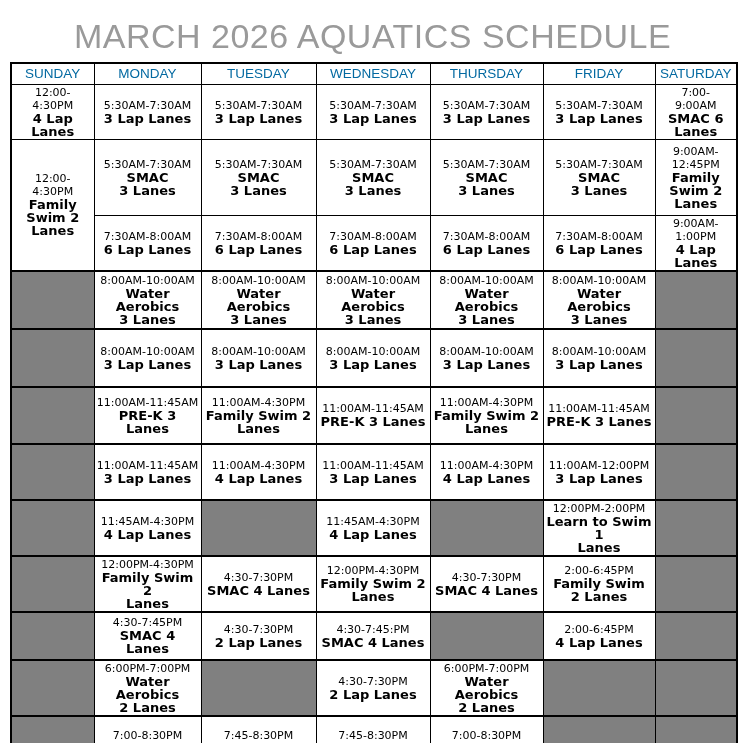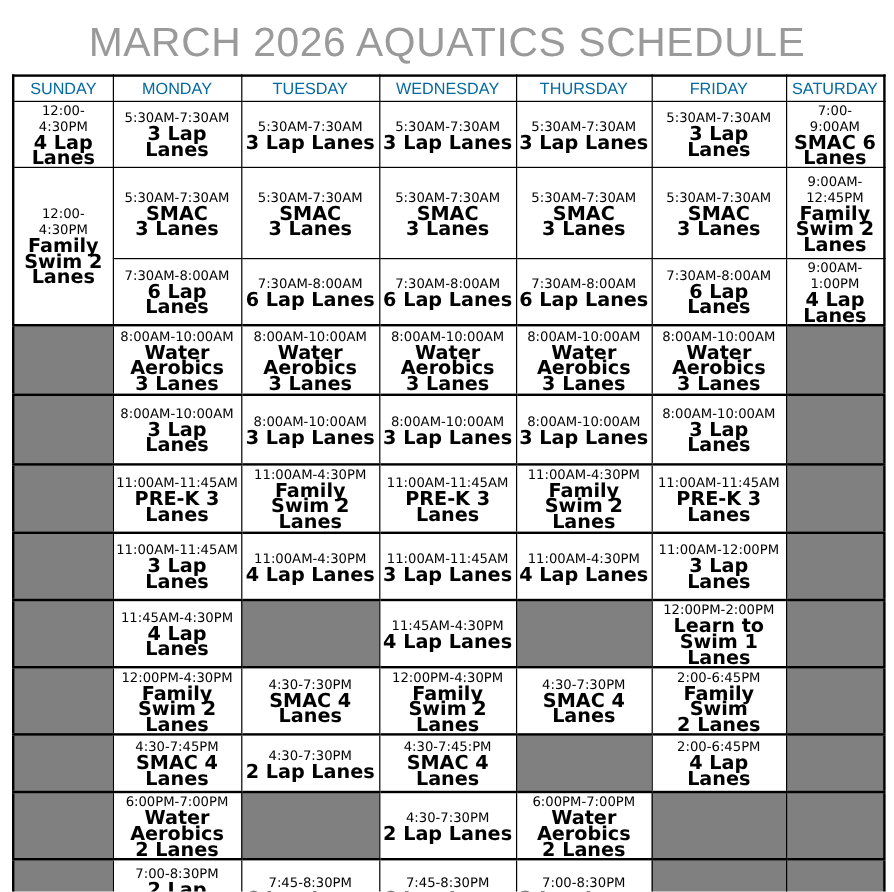--- a/index.html
+++ b/index.html
@@ -71,21 +71,21 @@
   #sched tbody tr:nth-child(10){height:48px;}
   #sched tbody tr:nth-child(11){height:52px;border-radius:23px;}
   #sched tbody tr:nth-child(12){height:52px;}
   .time{
     font-size:11px;
     line-height:13px;
     font-weight:400;
     white-space:pre-line;
   }
   .desc{
-    font-size:16px;
+    font-size:13px;
     line-height:13px;
     font-weight:700;
     white-space:pre-line;
   }
 </style>
 </head>
 <body>
 
 <div class="title">MARCH 2026 AQUATICS SCHEDULE</div>
 

